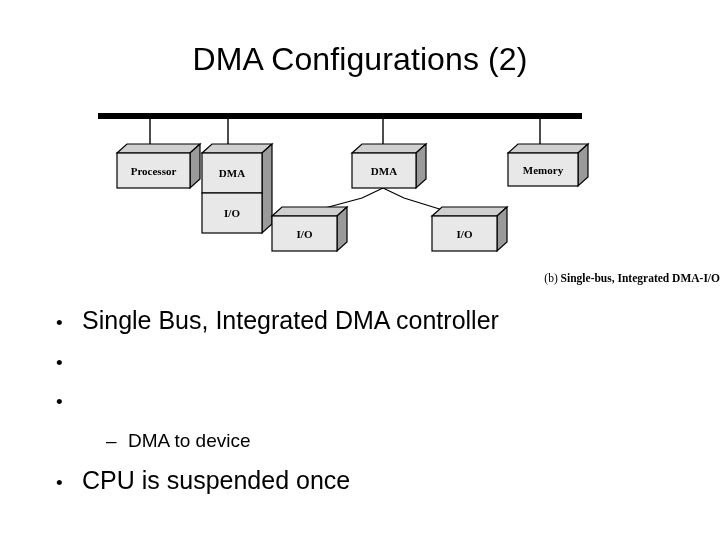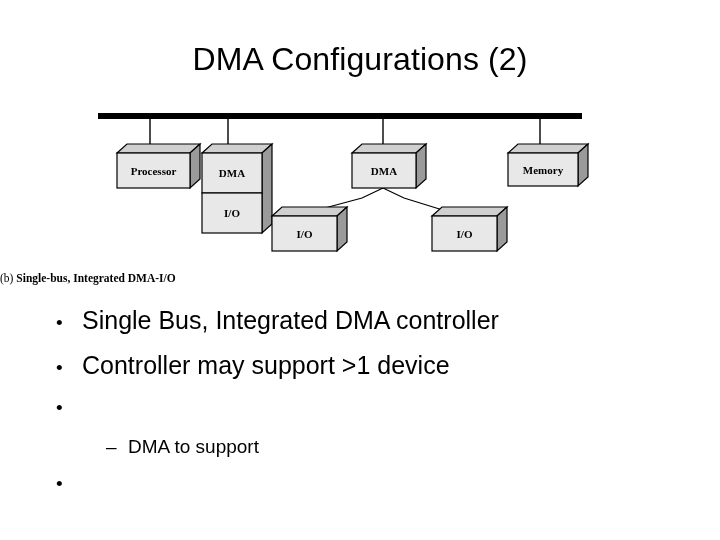--- a/index.html
+++ b/index.html
@@ -45,21 +45,21 @@
   .box-label {
     font-family: "Liberation Serif", serif;
     font-weight: bold;
     fill: #000000;
   }
   .fig-caption {
     position: absolute;
     left: 0;
     top: 272px;
     width: 720px;
-    text-align: left;
+    text-align: right;
     font-family: "Liberation Serif", serif;
     font-size: 11.5px;
     font-weight: bold;
     color: #000000;
   }
   .fig-caption .cap-letter {
     font-weight: normal;
   }
 
   
@@ -184,29 +184,29 @@
 
 <div class="bullets">
 
   <div class="bullet-row level-1">
     <span class="bullet-mark">•</span>
     <span class="bullet-text">Single Bus, Integrated DMA controller</span>
   </div>
 
   <div class="bullet-row level-1">
     <span class="bullet-mark">•</span>
-    <span class="bullet-text">Controller may support &gt;1 device</span>
   </div>
 
   <div class="bullet-row level-1">
     <span class="bullet-mark">•</span>
   </div>
 
   <div class="bullet-row level-2">
     <span class="bullet-mark">–</span>
-    <span class="bullet-text">DMA to support</span>
-  </div>
-
-  <div class="bullet-row level-1">
-    <span class="bullet-mark">•</span>
+    <span class="bullet-text">DMA to device</span>
+  </div>
+
+  <div class="bullet-row level-1">
+    <span class="bullet-mark">•</span>
+    <span class="bullet-text">CPU is suspended once</span>
   </div>
 
 </div>
 
 </body></html>

